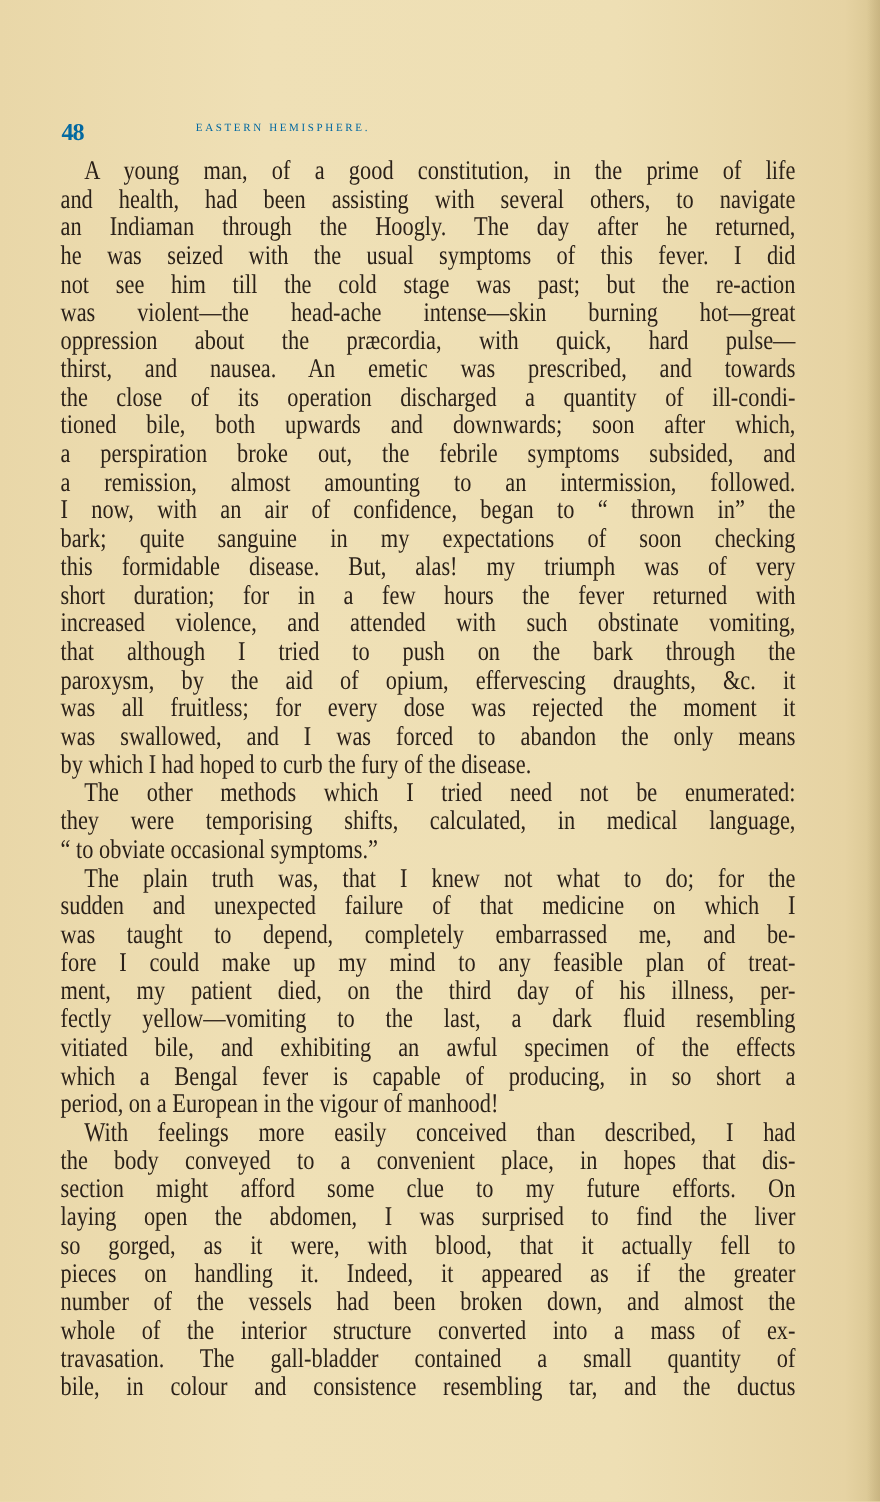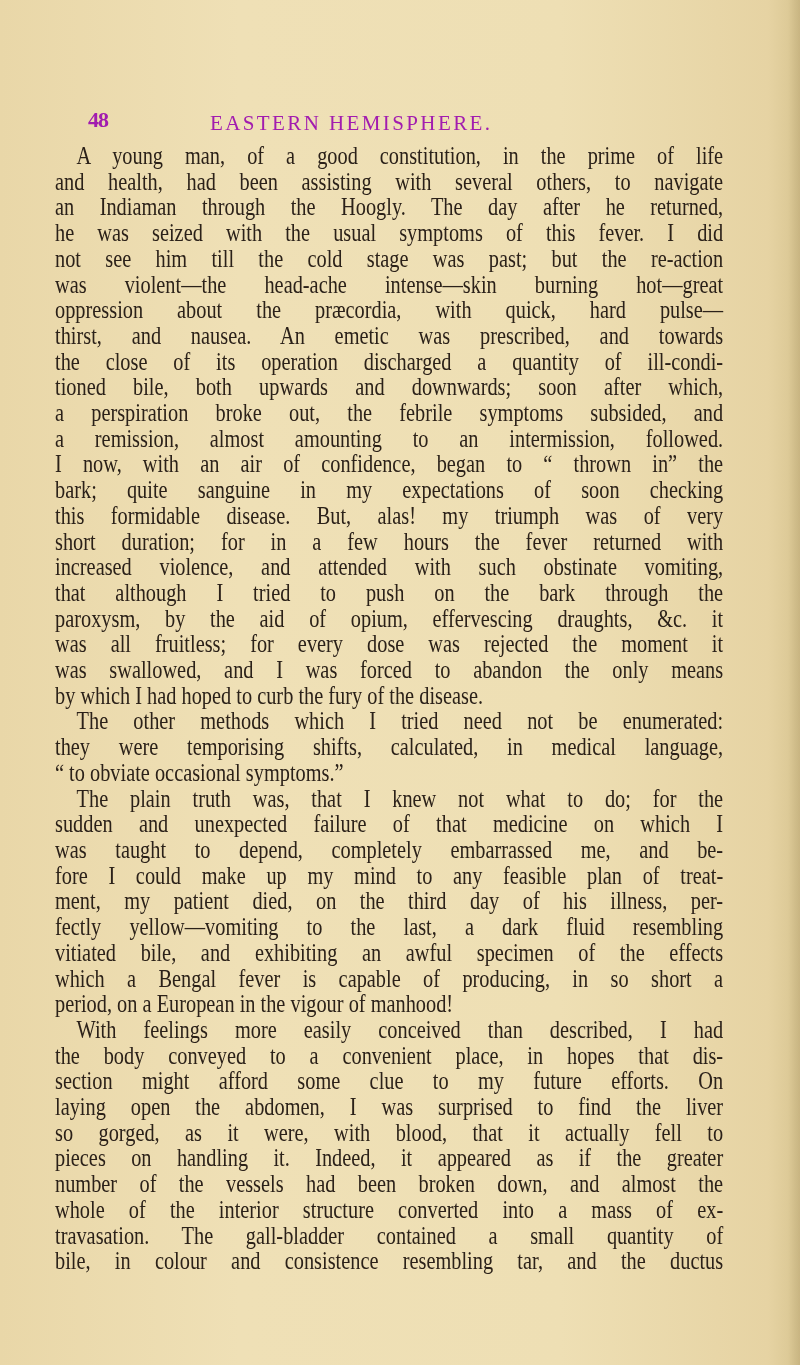--- a/index.html
+++ b/index.html
@@ -5,24 +5,24 @@
   html, body { margin: 0; padding: 0; }
   body {
     width: 800px; height: 1365px; overflow: hidden;
     background: #ecdcb0;
     background-image: linear-gradient(90deg, #e9d7a8 0%, #efe0b6 30%, #eedfb4 70%, #e6d3a3 96%, #d8c591 100%);
     position: relative;
   }
   .page { position: absolute; left: 0; top: 0; width: 800px; height: 1365px; }
   .header {
     position: absolute; top: 107px; left: 56px; width: 420px; height: 30px;
-    font-family: "Liberation Serif", serif; color: #a21caf; margin-left: 32px;
+    font-family: "Liberation Serif", serif; color: #0369a1;
   }
   .page-number { position: absolute; left: 0; top: 0; font-size: 22px; font-weight: bold; letter-spacing: -1px; }
-  .running-head { position: absolute; left: 122px; top: 4px; font-size: 21px; letter-spacing: 2.4px; }
+  .running-head { position: absolute; left: 122px; top: 4px; font-size: 10px; letter-spacing: 2.4px; }
   .body-text {
     position: absolute; top: 143px; left: 55px; width: 668px;
     font-family: "Liberation Serif", serif; font-size: 24.5px; line-height: 25.7px;
     color: #2b2119; text-align: justify;
     transform: scaleX(0.83); transform-origin: left top;
     width: 805px;
   }
   .line { display: block; white-space: nowrap; text-align-last: justify; text-align: justify; }
   .line.last { text-align-last: left; }
   .para-start { padding-left: 26px; }

